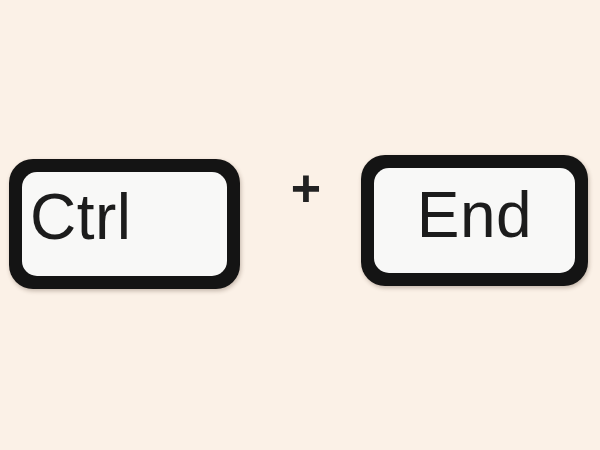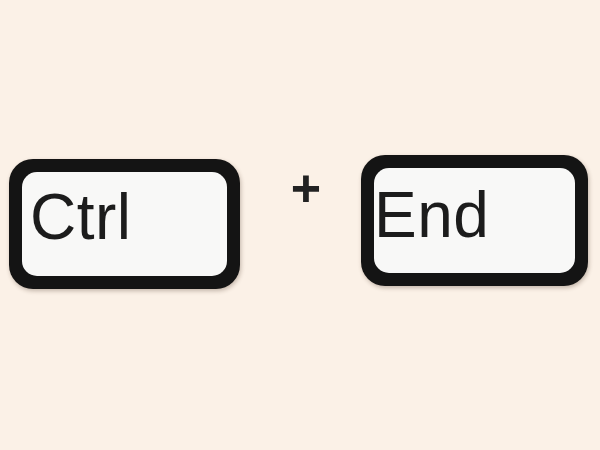--- a/index.html
+++ b/index.html
@@ -55,20 +55,21 @@
   }
   .key--ctrl .key-label {
     position: absolute;
     left: 8px;
     top: -3px;
     margin-top: 16px;
   }
   .key--end .key-face {
     display: flex;
     align-items: center;
+    justify-content: center;
   }
   .key--end .key-label {
     transform: translateY(-6px);
   }
   .plus {
     position: absolute;
     left: 306px;
     top: 190px;
     transform: translate(-50%, -54%);
     font-size: 52px;

